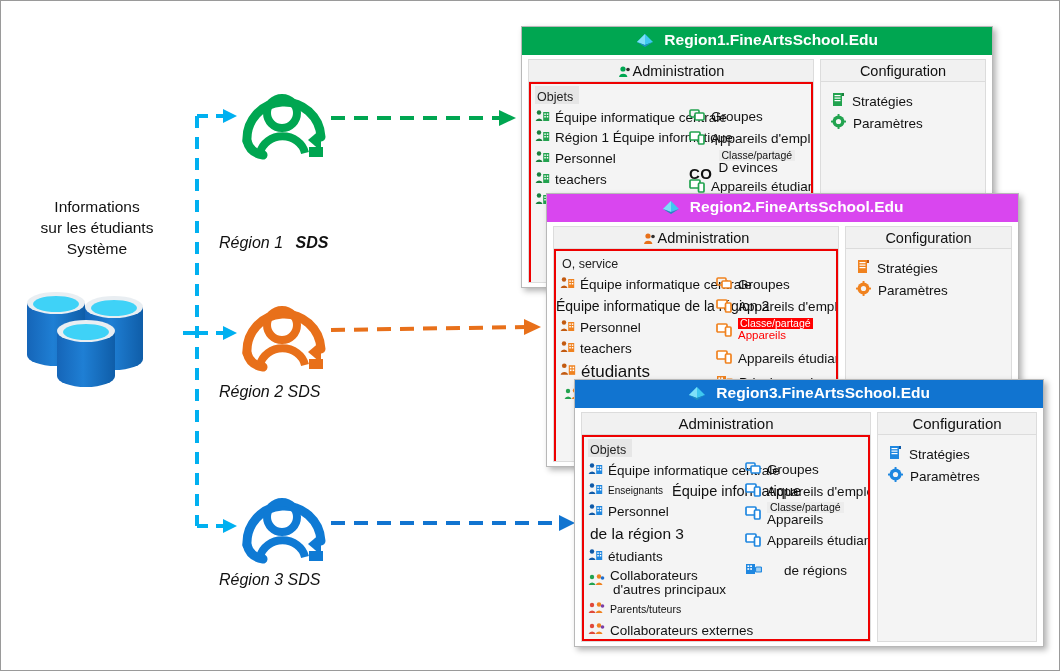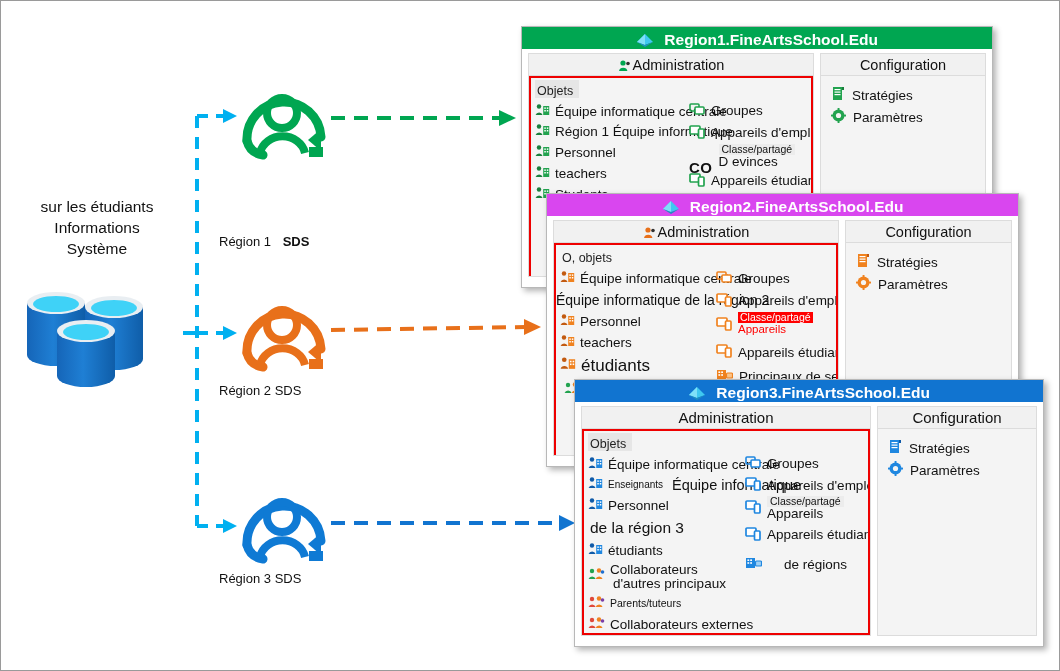--- a/index.html
+++ b/index.html
@@ -17,38 +17,38 @@
   
   .sis-label{
     position:absolute;left:16px;top:196px;width:160px;
     text-align:center;font-size:15.5px;line-height:1.35;color:#111;
   }
   .db-stack{position:absolute;left:16px;top:278px;width:160px;height:110px;}
 
   
   .sds-node{position:absolute;width:110px;height:105px;}
   .sds-label{
-    position:absolute;font-size:13px;color:#111;white-space:nowrap;
+    position:absolute;font-size:16px;color:#111;white-space:nowrap;font-style:italic;
   }
   .sds-label .bold{font-weight:bold;}
 
   
   .conn{position:absolute;}
 
   
   .panel{
     position:absolute;
     background:#ffffff;
     border:1px solid #b8b8b8;
     box-shadow:3px 3px 6px rgba(0,0,0,.30);
     box-sizing:border-box;
     overflow:hidden;
   }
   .panel-title{
-    height:22px;line-height:26px;
+    height:28px;line-height:26px;
     color:#ffffff;font-weight:bold;font-size:15.5px;
     text-align:center;position:relative;
     box-sizing:border-box;
   }
   .panel-title .tri{
     display:inline-block;vertical-align:-3px;margin-right:6px;
   }
   .panel-body{position:relative;display:flex;box-sizing:border-box;
               padding:4px 6px 6px 6px;gap:6px;height:calc(100% - 26px);}
   .col-admin{position:relative;flex:0 0 auto;}
@@ -117,22 +117,22 @@
     <path d="M 498 109 L 515 117 L 498 125 Z" fill="#00a651"></path>
 
     <path d="M 330 329 L 525 326" stroke="#e8701a" stroke-width="4" fill="none" stroke-dasharray="14 9"></path>
     <path d="M 523 318 L 540 326 L 523 334 Z" fill="#e8701a"></path>
 
     <path d="M 330 522 L 560 522" stroke="#1174d0" stroke-width="4" fill="none" stroke-dasharray="14 9"></path>
     <path d="M 558 514 L 574 522 L 558 530 Z" fill="#1174d0"></path>
   </svg>
 
   <div class="sis-label">
+    <div>Informations</div>
     <div>sur les étudiants</div>
-    <div>Informations</div>
     <div>Système</div>
   </div>
 
   <div class="db-stack">
     <svg width="160" height="110" viewBox="0 0 160 110">
       <defs>
         <linearGradient id="cylg" x1="0" y1="0" x2="1" y2="0">
           <stop offset="0%" stop-color="#1565b8"></stop>
           <stop offset="45%" stop-color="#1f7fd4"></stop>
           <stop offset="100%" stop-color="#0f5da8"></stop>
@@ -409,21 +409,21 @@
         <div class="tabhead">
           <span class="pico">
             <svg width="13" height="13" viewBox="0 0 13 13">
               <circle cx="5" cy="4" r="2.6" fill="#e8701a"></circle>
               <path d="M1 12 a4.3 4 0 0 1 8.4 0 z" fill="#e8701a"></path>
               <circle cx="10" cy="4.5" r="1.8" fill="#2f2f2f"></circle>
             </svg>
           </span><span>Administration</span>
         </div>
         <div class="tabbody">
-          <div class="objhdr plain">O, objets</div>
+          <div class="objhdr plain">O, service</div>
 
           <div class="items" style="margin-top:1px;">
             <div class="row" style="height:21px;">
               <span class="ico">
                 <svg width="15" height="14" viewBox="0 0 15 14">
                     <circle cx="4" cy="3.5" r="2.2" fill="#c25a10"></circle>
                     <path d="M0.6 12 a3.6 3.4 0 0 1 7 0 z" fill="#c25a10"></path>
                     <rect x="8.2" y="3" width="6" height="9" fill="#f0821f"></rect>
                     <rect x="9.3" y="4.4" width="1.5" height="1.5" fill="#fff"></rect>
                     <rect x="11.8" y="4.4" width="1.5" height="1.5" fill="#fff"></rect>

